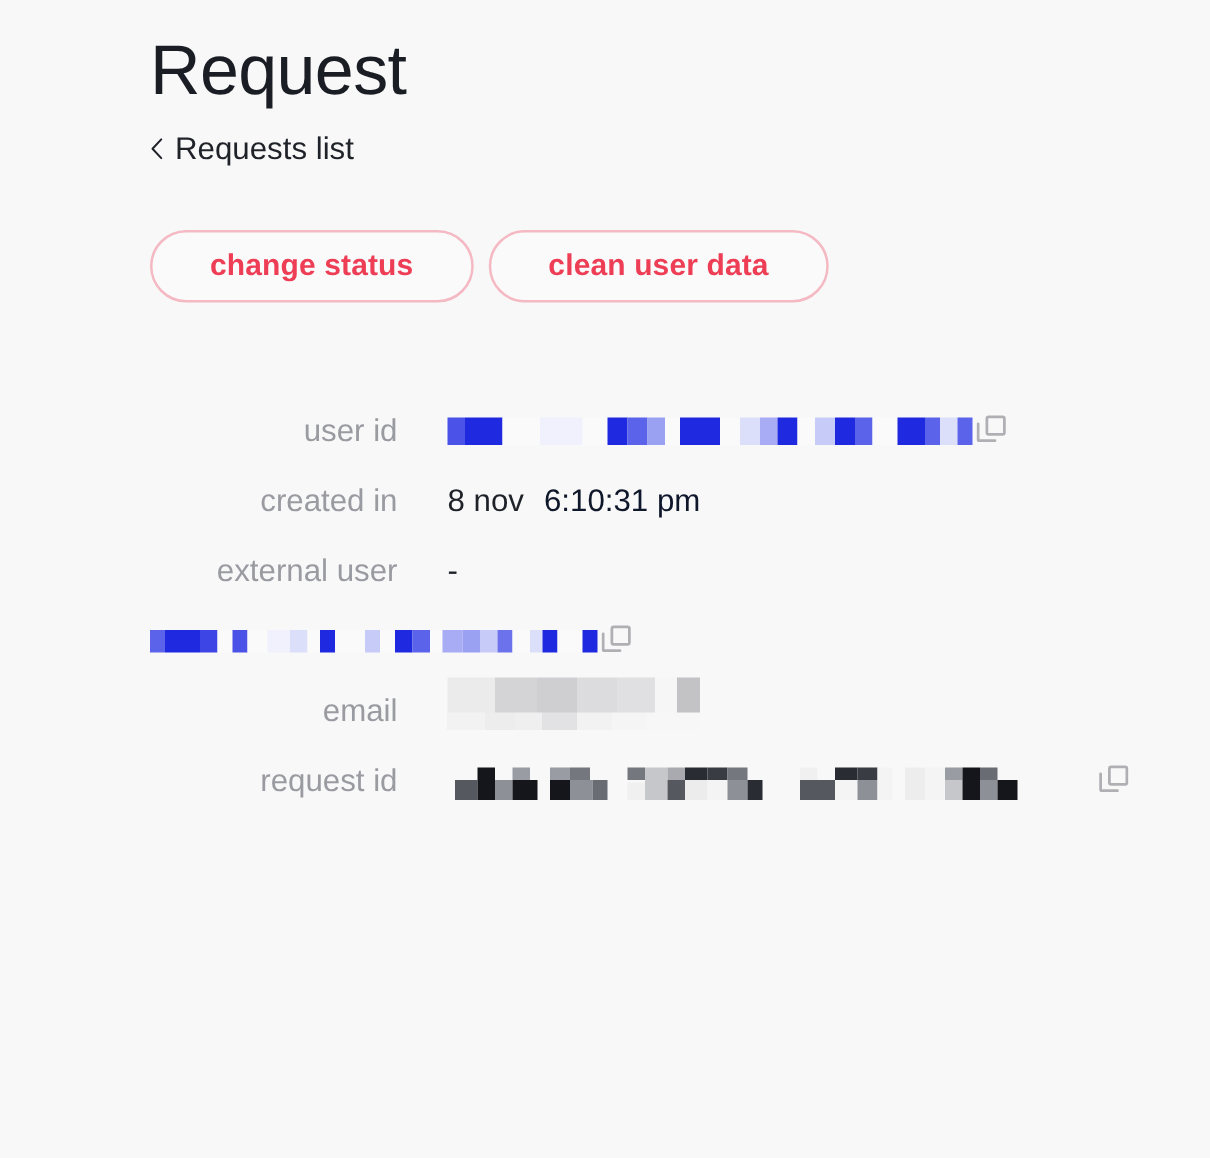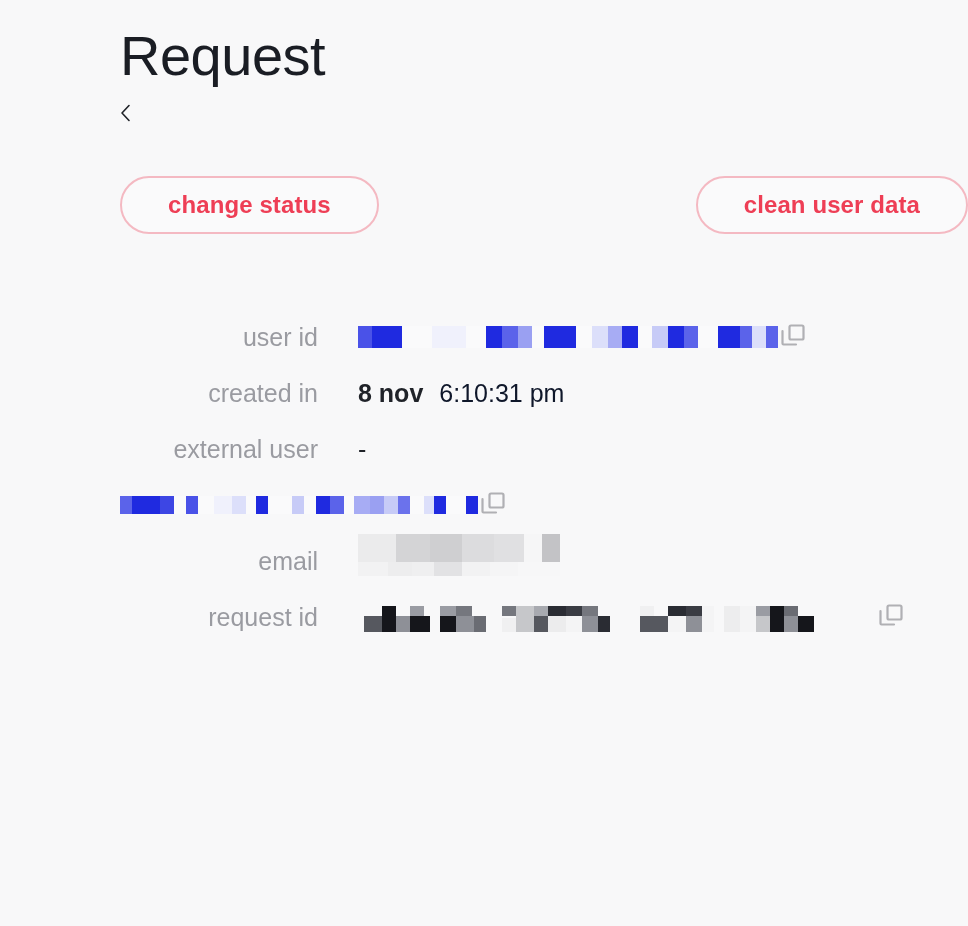--- a/index.html
+++ b/index.html
@@ -54,22 +54,21 @@
     font-size: 25px;
     line-height: 30px;
     color: #1f2228;
     font-weight: 400;
   }
 
   
   .actions {
     margin-top: 50px;
     display: flex;
-    gap: 24px;
-    justify-content: space-between;
+    gap: 12px;
   }
   .pill-btn {
     display: inline-flex;
     align-items: center;
     justify-content: center;
     height: 58px;
     padding: 0 46px;
     border-radius: 29px;
     border: 2px solid #f4b9c2;
     background: #fafafb;
@@ -103,21 +102,21 @@
     white-space: nowrap;
   }
   .row-value {
     display: flex;
     align-items: center;
     font-size: 25px;
     line-height: 30px;
     color: #1f2228;
     min-height: 30px;
   }
-  .value-text { color: #1f2228; font-weight: bold; }
+  .value-text { color: #1f2228; }
   .value-muted { color: #0f172a; }
   .value-dash { color: #1f2228; }
   .value-gap { display: inline-block; width: 16px; }
 
   
   .redacted {
     display: flex;
     align-items: center;
     height: 22px;
     gap: 0;
@@ -179,20 +178,21 @@
 <div class="page">
 
   <h1 class="page-title">Request</h1>
 
   <div class="breadcrumb">
     <span class="chev">
       <svg width="11" height="18" viewBox="0 0 11 18" fill="none">
         <path d="M9 1.5 L2 9 L9 16.5" stroke="#1f2228" stroke-width="1.6" stroke-linecap="round" stroke-linejoin="round"></path>
       </svg>
     </span>
+    <span class="breadcrumb-label">Requests list</span>
   </div>
 
   <div class="actions">
     <button class="pill-btn">change status</button>
     <button class="pill-btn">clean user data</button>
   </div>
 
   <div class="details">
 
     <div class="row">

